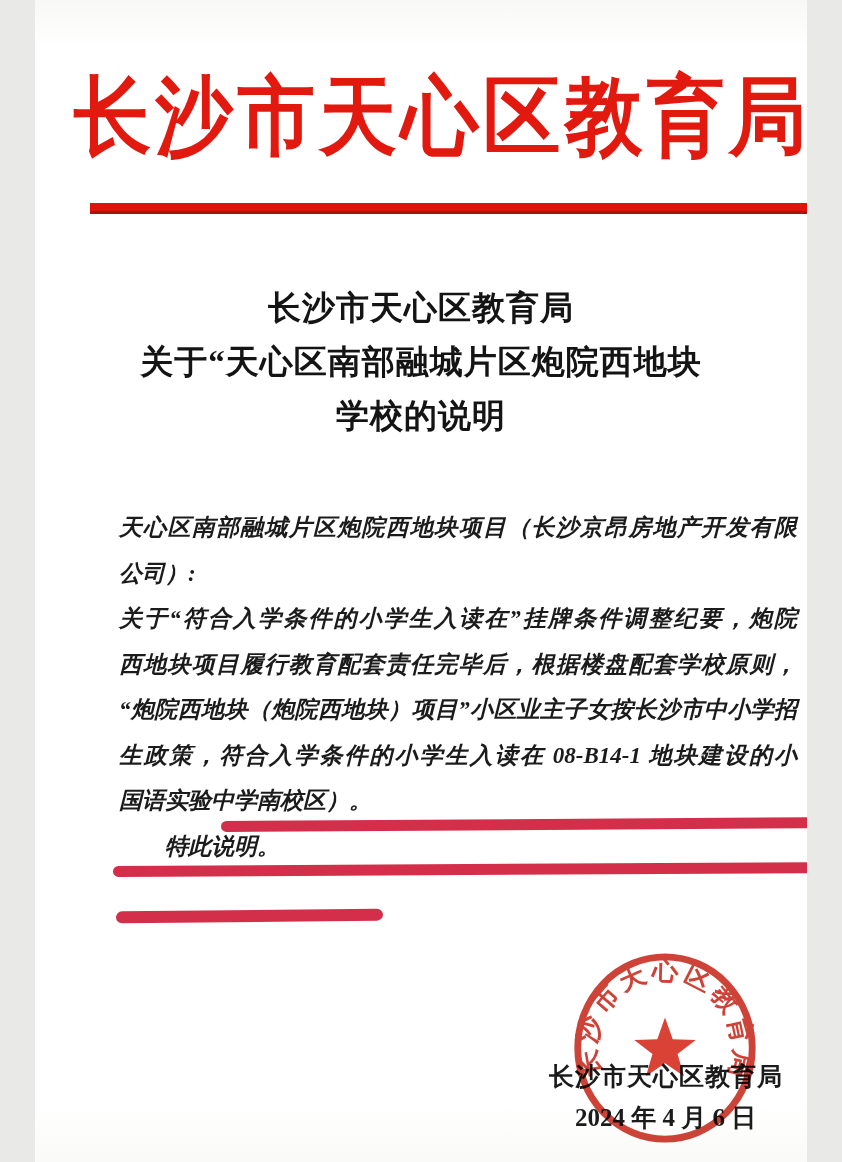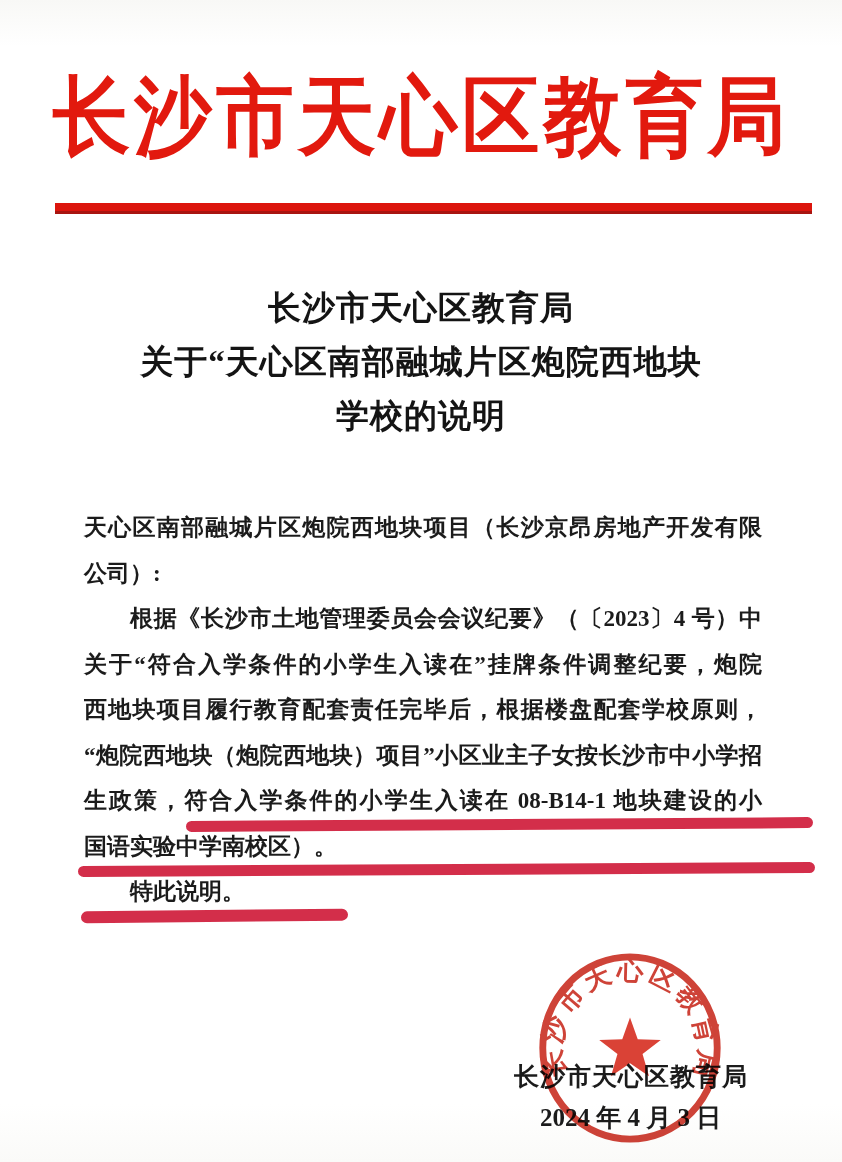--- a/index.html
+++ b/index.html
@@ -1,19 +1,19 @@
 <!DOCTYPE html>
 <html><head>
 <meta charset="utf-8">
 <style>
   * { margin:0; padding:0; box-sizing:border-box; }
   html,body { background:#e9e9e7; }
   .page {
     position:relative;
-    width:842px; height:1162px;
+    width:772px; height:1162px;
     margin:0 auto;
     background:linear-gradient(180deg,#f8f8f6 0%, #ffffff 4%, #ffffff 95%, #fafaf8 100%);
     font-family:"Liberation Serif","DejaVu Serif",serif;
     overflow:hidden;
     color:#1b1b1b;
   }
   .letterhead {
     position:absolute; top:62px; left:0; right:0;
     text-align:center;
     font-size:86px; font-weight:900; line-height:1.3;
@@ -33,21 +33,21 @@
     text-align:center;
     font-size:33px; font-weight:700; line-height:54px;
     letter-spacing:1px;
     color:#141414;
   }
   .body-block {
     position:absolute; top:505px; left:84px; width:678px;
     font-size:23px; font-weight:600; line-height:45.5px;
     color:#1b1b1b;
   }
-  .bline { text-align:justify; text-align-last:justify; height:45.5px; }
+  .bline { text-align:justify; text-align-last:justify; height:45.5px;font-style:italic; }
   .bline.short { text-align-last:left; }
   .bline.indent { text-indent:46px; }
   .ustroke {
     position:absolute;
     background:#d01e3c;
     border-radius:6px;
     mix-blend-mode:multiply;
     opacity:.93;
   }
   .u1 { left:186px; top:819px; width:627px; height:11px; transform:rotate(-0.35deg); }
@@ -79,35 +79,34 @@
 
   <div class="title-block">
     <div>长沙市天心区教育局</div>
     <div>关于“天心区南部融城片区炮院西地块</div>
     <div>学校的说明</div>
   </div>
 
   <div class="body-block">
     <div class="bline">天心区南部融城片区炮院西地块项目（长沙京昂房地产开发有限</div>
     <div class="bline short">公司）:</div>
-    <div class="bline indent">根据《长沙市土地管理委员会会议纪要》（〔2023〕4 号）中</div>
     <div class="bline">关于“符合入学条件的小学生入读在”挂牌条件调整纪要，炮院</div>
     <div class="bline">西地块项目履行教育配套责任完毕后，根据楼盘配套学校原则，</div>
     <div class="bline">“炮院西地块（炮院西地块）项目”小区业主子女按长沙市中小学招</div>
     <div class="bline"><span>生政策，</span><span>符合入学条件的小学生入读在 08-B14-1 地块建设的小</span></div>
     <div class="bline short"><span>国语实验中学南校区）。</span></div>
     <div class="bline short indent">特此说明。</div>
   </div>
 
   <div class="ustroke u1"></div>
   <div class="ustroke u2"></div>
   <div class="ustroke u3"></div>
 
   <div class="sig-org">长沙市天心区教育局</div>
-  <div class="sig-date">2024 年 4 月 3 日</div>
+  <div class="sig-date">2024 年 4 月 6 日</div>
 
   <svg class="seal" viewBox="0 0 200 204" width="196" height="200" xmlns="http://www.w3.org/2000/svg">
     <ellipse cx="100" cy="102" rx="89" ry="93" fill="none" stroke="#c8291c" stroke-width="7"></ellipse>
     <polygon fill="#d5281a" points="100,71 107.9,93.1 131.4,93.8 112.8,108.2 119.4,130.7 100,117.5 80.6,130.7 87.2,108.2 68.6,93.8 92.1,93.1"></polygon>
     <defs>
       <path id="sealArc" d="M 36.6,131.6 A 70,70 0 1 1 163.4,131.6" fill="none"></path>
     </defs>
     <text font-size="27" font-weight="700" fill="#c8291c" letter-spacing="4" font-family="Liberation Serif, DejaVu Serif, serif">
       <textPath href="#sealArc" startOffset="3">长沙市天心区教育局</textPath>
     </text>

